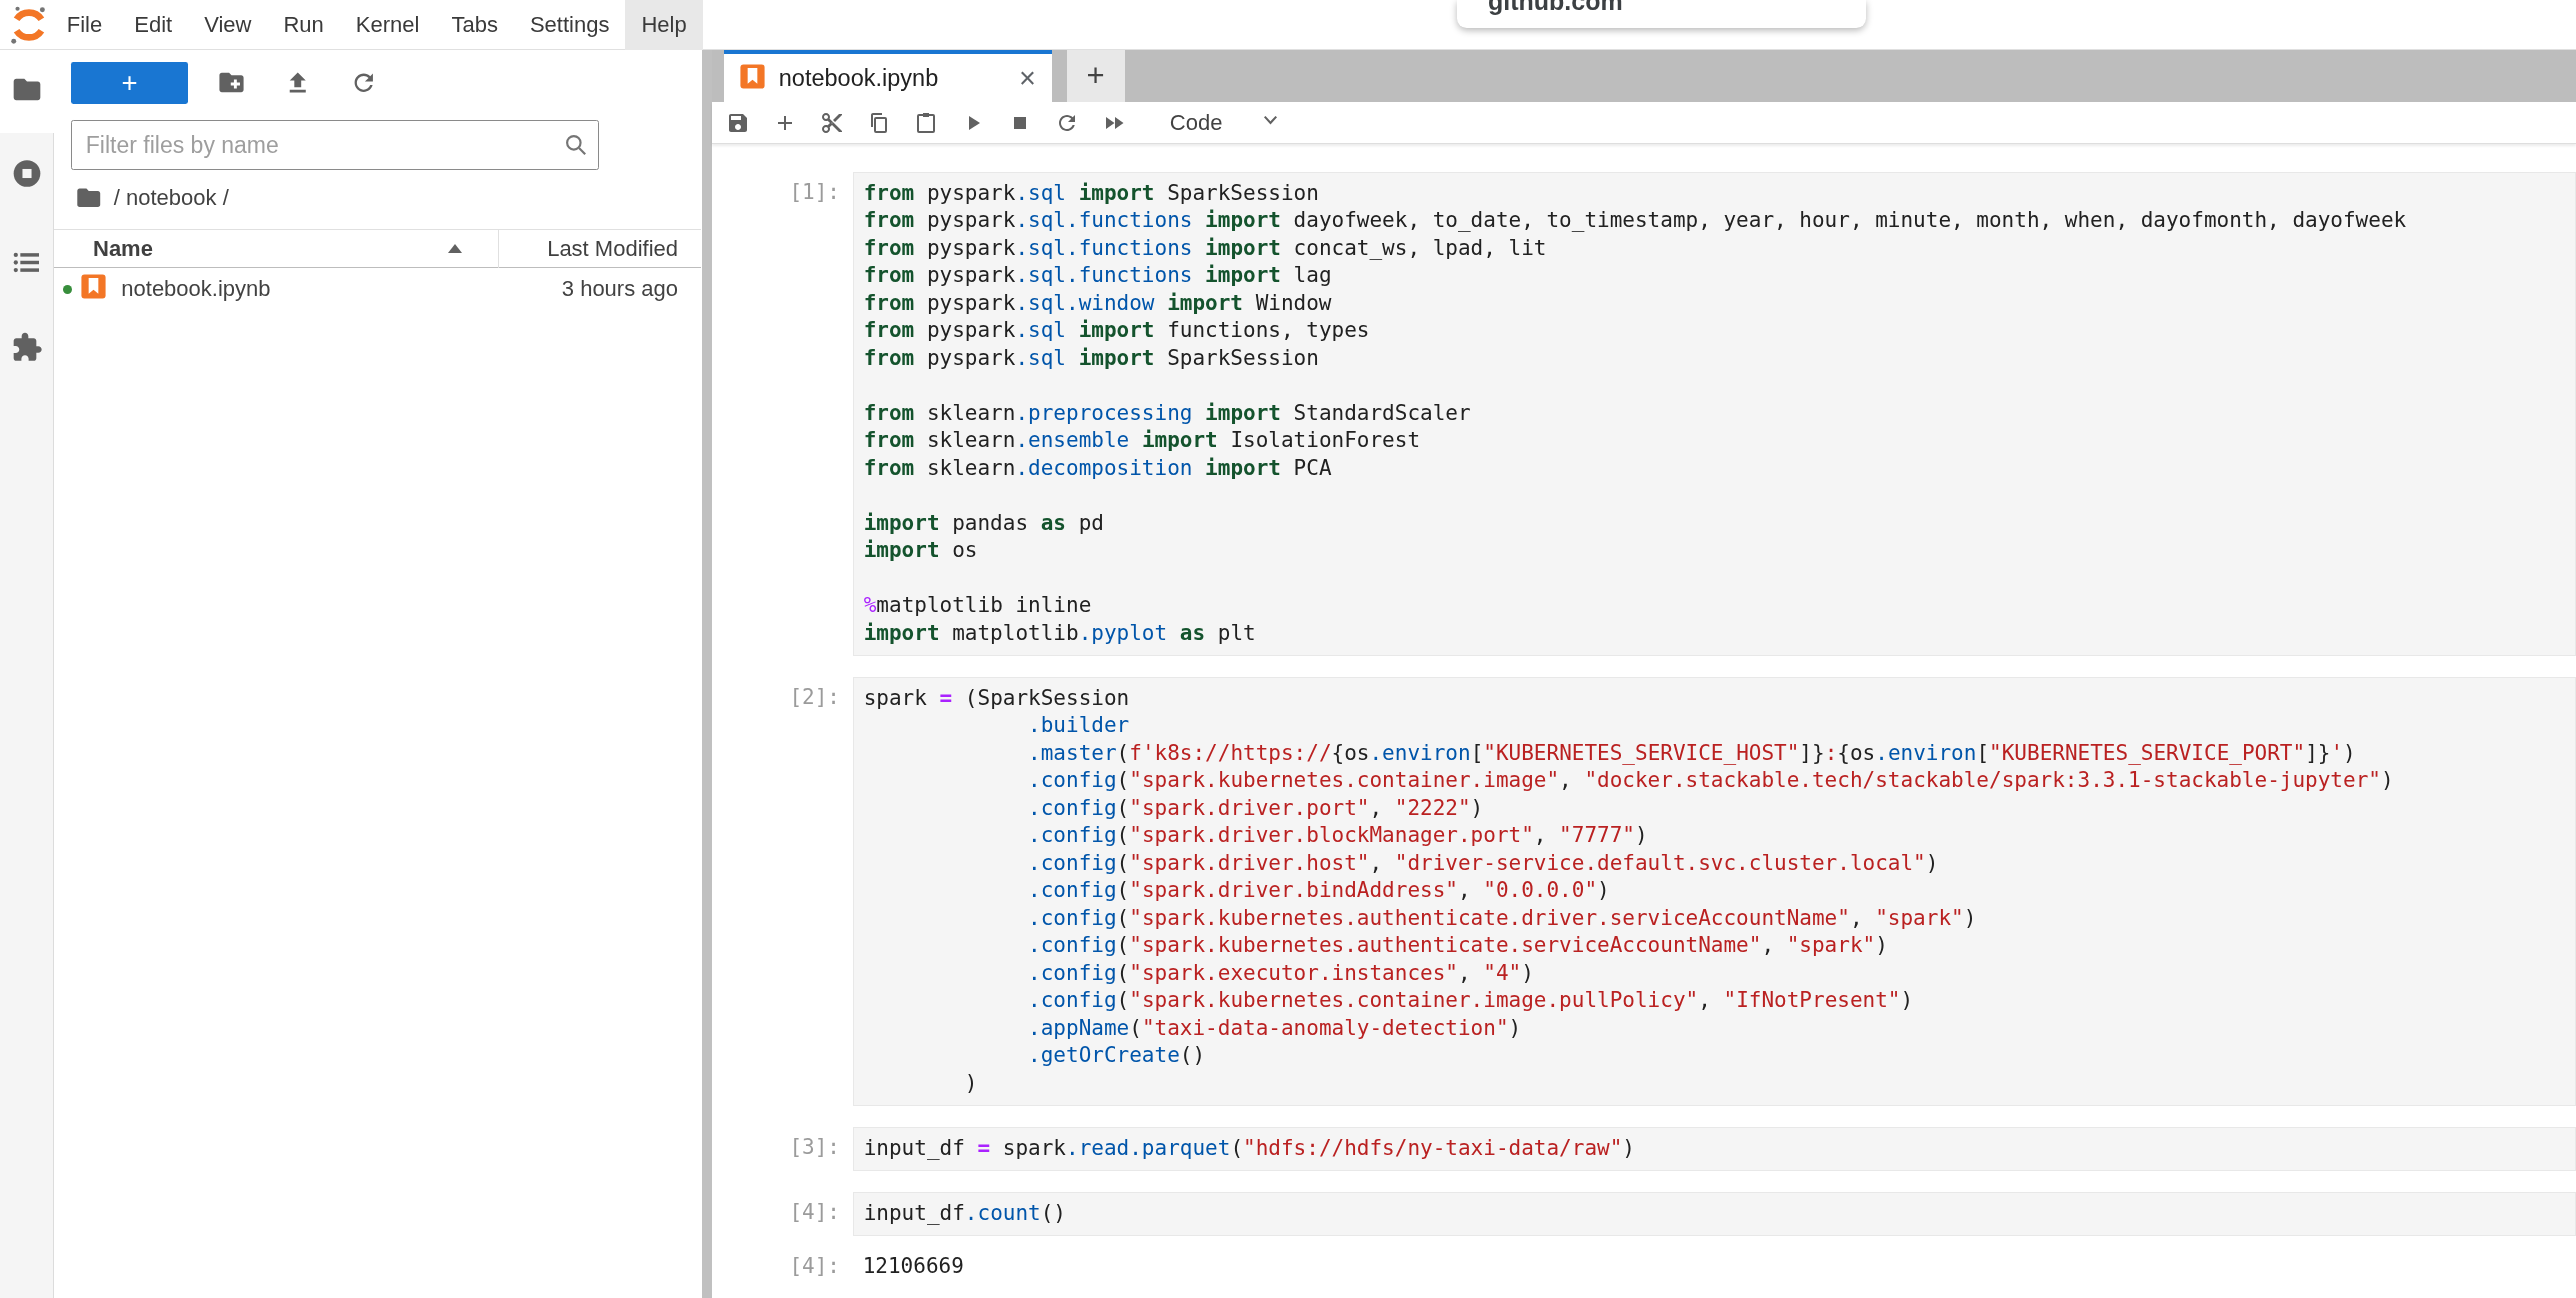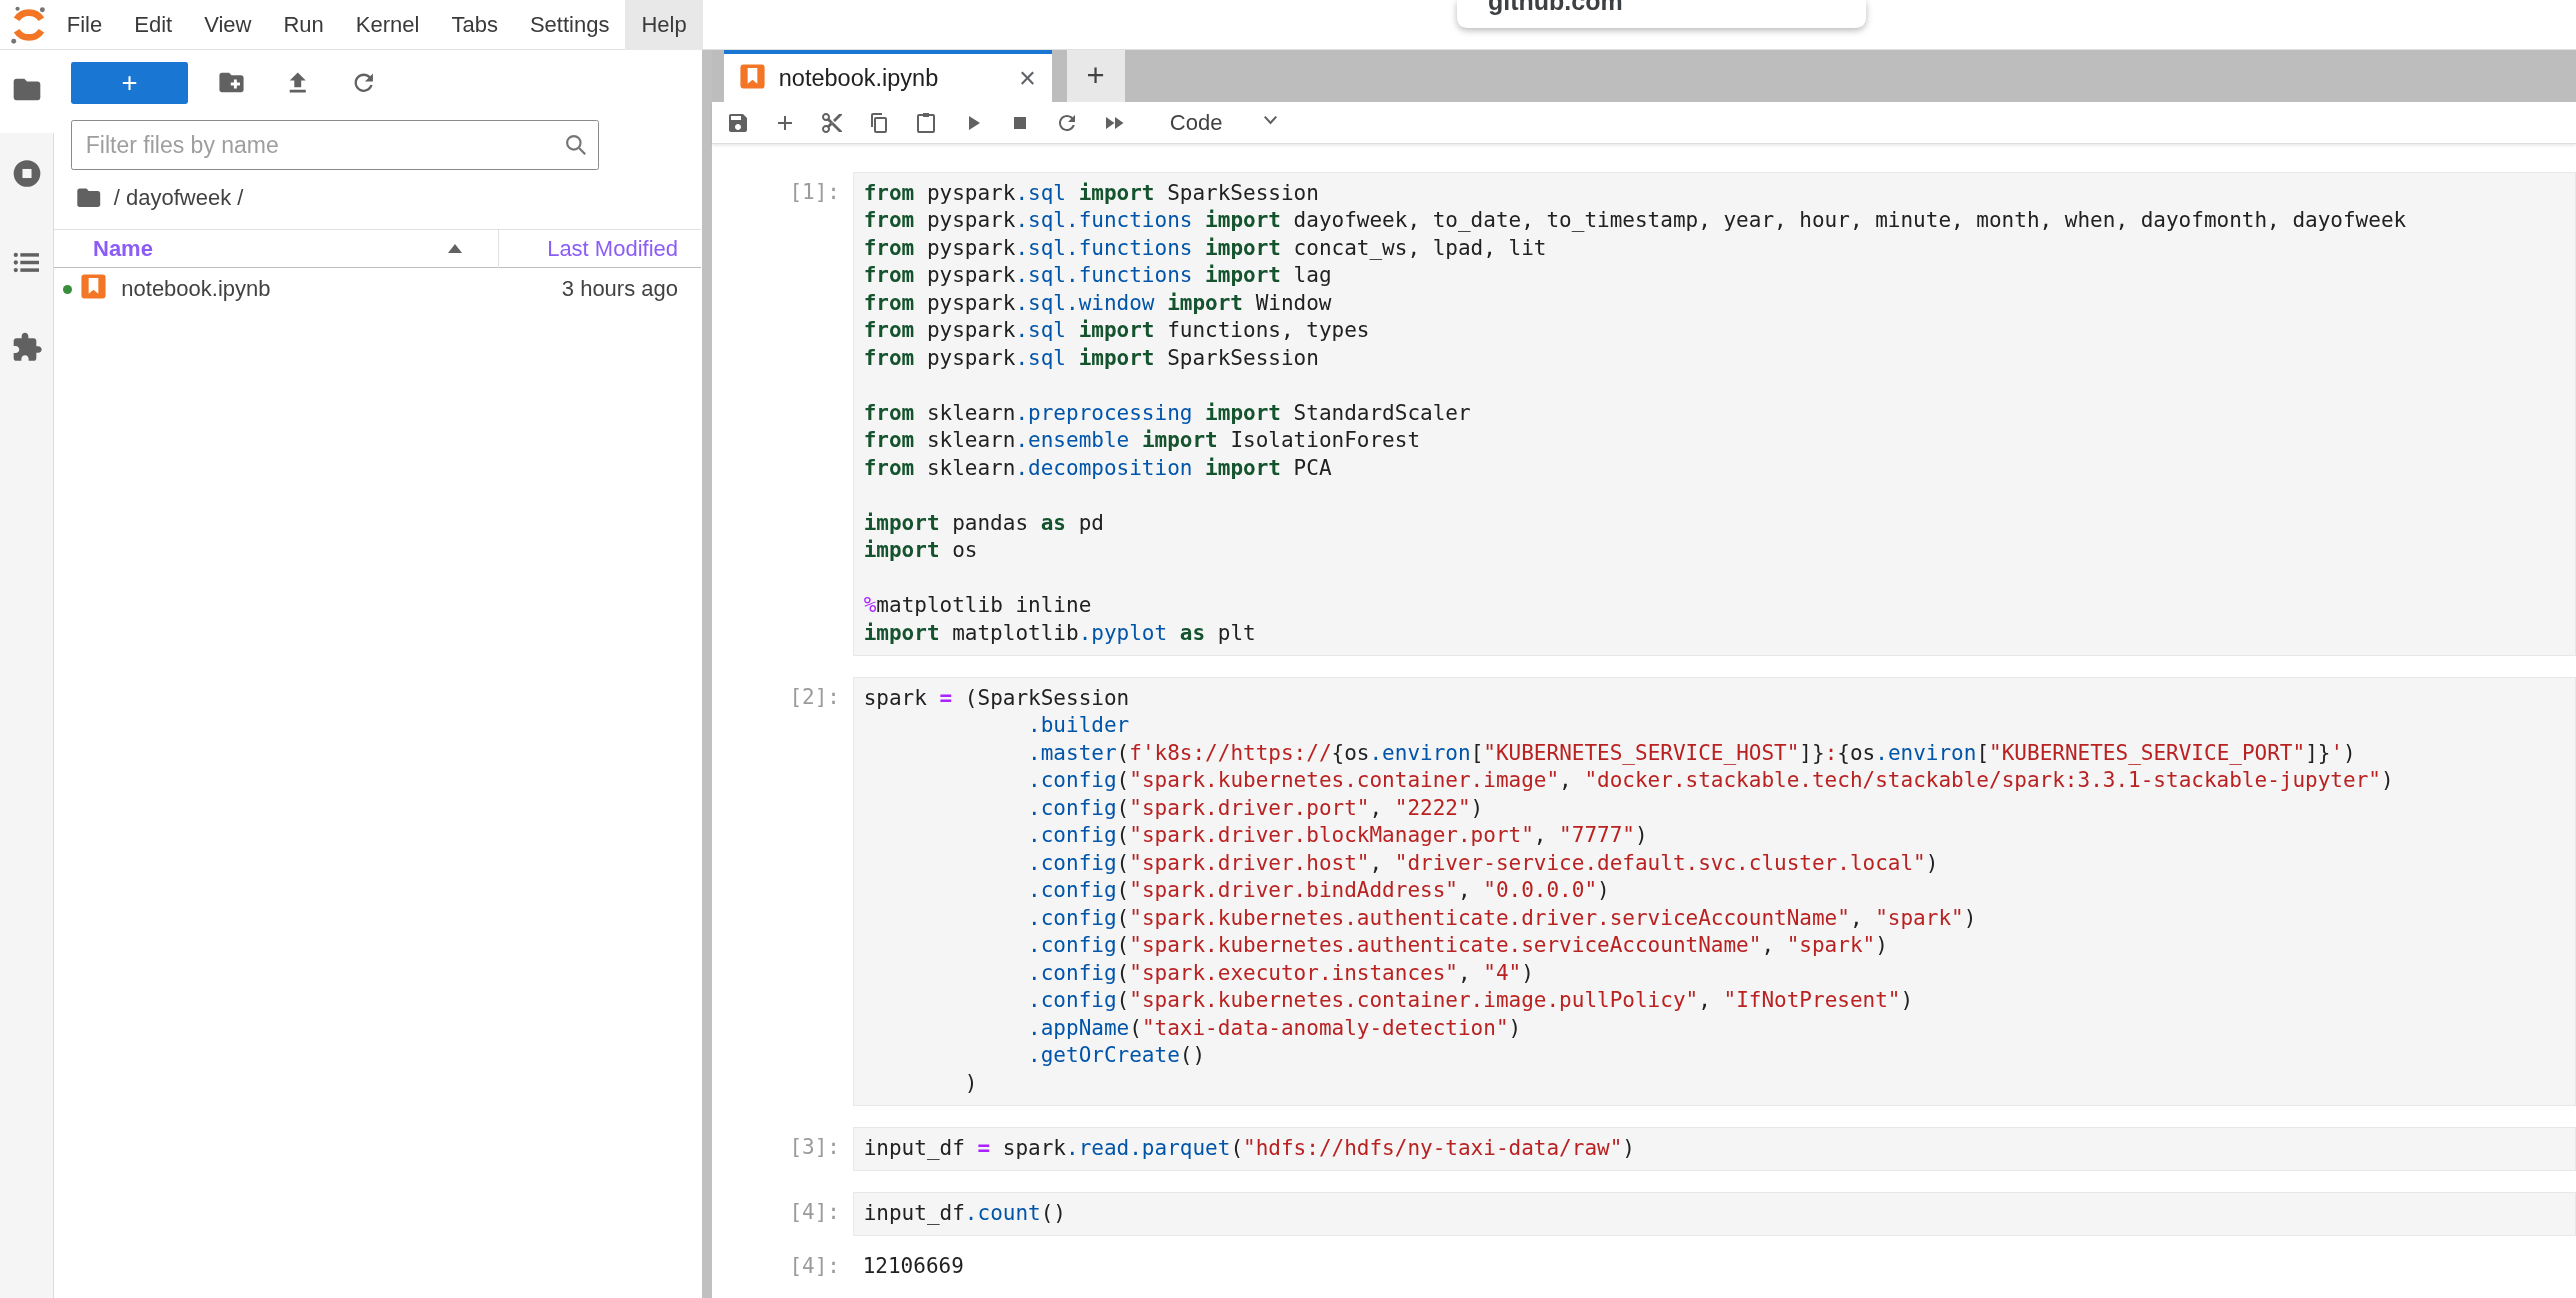--- a/index.html
+++ b/index.html
@@ -65,21 +65,21 @@
     font-size:23px; font-family:inherit; color:#333; background:transparent;
   }
   #fb-filter input::placeholder { color:#9e9e9e; opacity:1; }
   #fb-filter .search-wrap { width:45px; display:flex; justify-content:center; }
   #fb-crumb { position:absolute; left:21px; top:134px; height:27.5px;
     display:flex; align-items:center; font-size:22px; color:#424242; }
   #fb-crumb .crumb-text { margin-left:11.3px; }
   #fb-table-head {
     position:absolute; left:0; top:179px; width:647px; height:39px;
     border-top:0.8px solid #e0e0e0; border-bottom:0.8px solid #bdbdbd;
-    display:flex; align-items:center; font-size:22px; color:#8b5cf6;
+    display:flex; align-items:center; font-size:22px; color:#404040;
   }
   #fb-table-head .col-name { flex:1; padding-left:39px; font-weight:bold;
     display:flex; align-items:center; }
   .sort-caret { width:0; height:0; border-left:7.3px solid transparent;
     border-right:7.3px solid transparent; border-bottom:9.7px solid #616161;
     margin-left:295px; }
   #fb-table-head .col-sep { width:0.8px; height:39px; background:#e0e0e0; }
   #fb-table-head .col-mod { width:202px; text-align:right; padding-right:23px; }
   .fb-row { position:absolute; left:0; top:219px; width:647px; height:40px;
     display:flex; align-items:center; font-size:22px; color:#424242; cursor:pointer; }
@@ -228,21 +228,21 @@
           <circle cx="10" cy="10" r="6.2"></circle>
           <line x1="14.8" y1="14.8" x2="20.5" y2="20.5"></line>
         </svg>
     </span>
   </div>
 
   <div id="fb-crumb">
     <svg width="27.5" height="27.5" viewBox="0 0 24 24" fill="#616161">
         <path d="M10 4H4c-1.1 0-2 .9-2 2v12c0 1.1.9 2 2 2h16c1.1 0 2-.9 2-2V8c0-1.1-.9-2-2-2h-8l-2-2z"></path>
       </svg>
-    <span class="crumb-text">/ dayofweek /</span>
+    <span class="crumb-text">/ notebook /</span>
   </div>
 
   <div id="fb-table-head">
     <div class="col-name">
       <span>Name</span>
       <span class="sort-caret"></span>
     </div>
     <div class="col-sep"></div>
     <div class="col-mod">
       <span>Last Modified</span>

